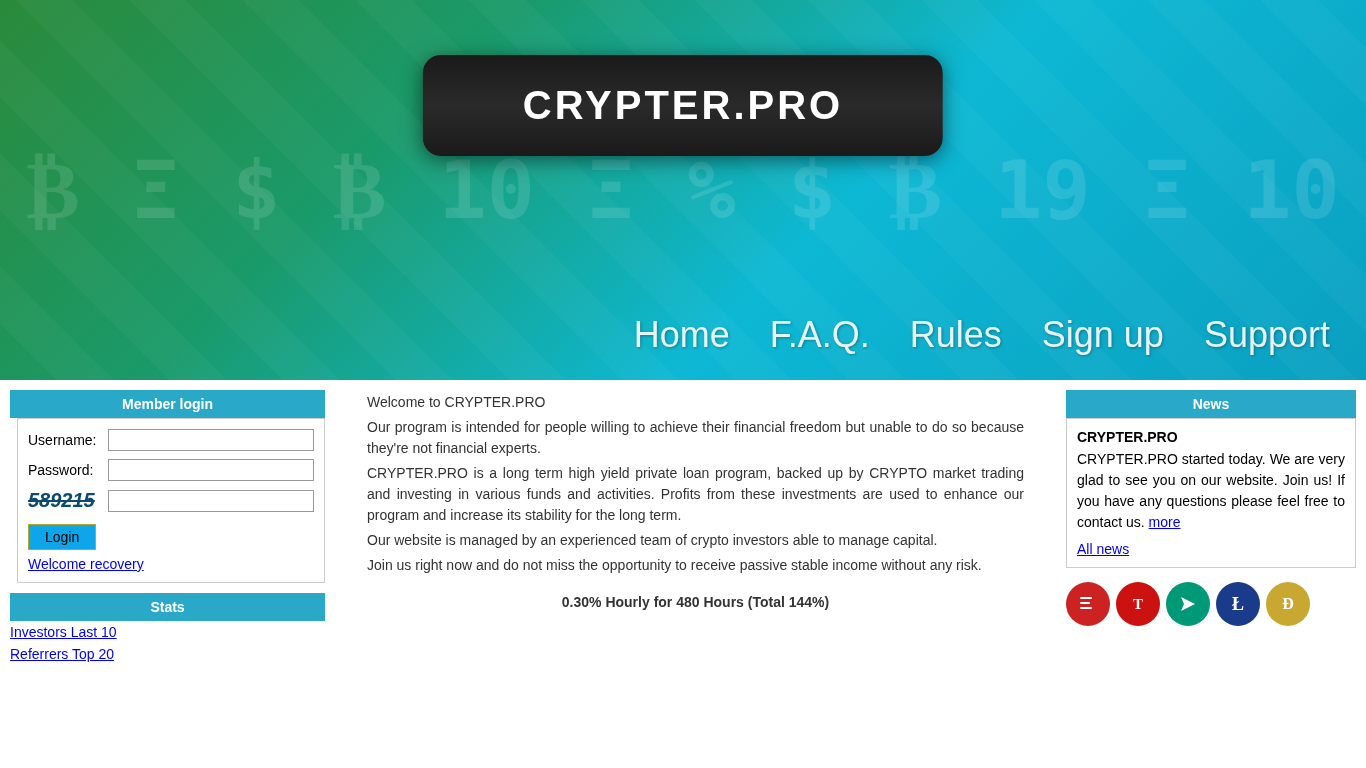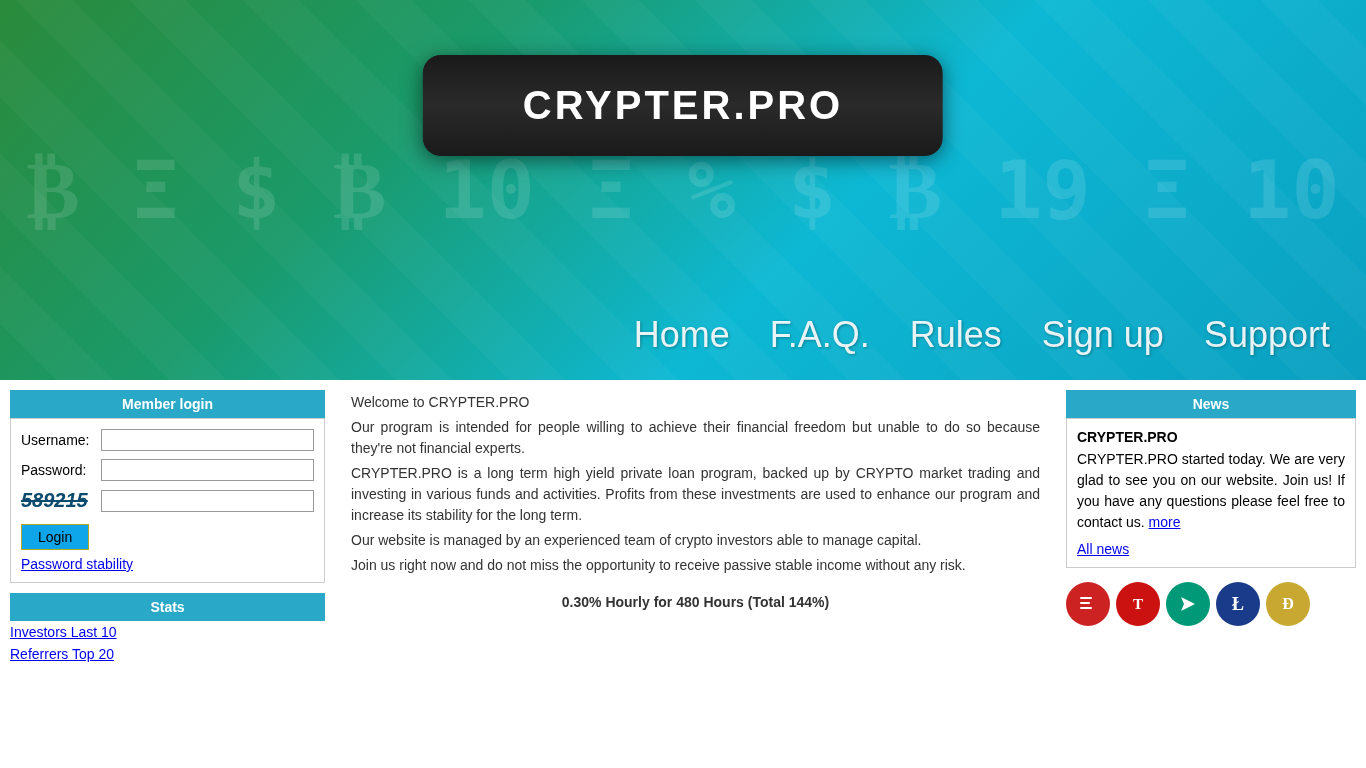--- a/index.html
+++ b/index.html
@@ -76,21 +76,21 @@
       font-size: 36px;
       font-weight: 300;
       cursor: pointer;
       padding: 10px 20px;
       text-shadow: 1px 1px 3px rgba(0,0,0,0.3);
     }
 
     
     #main {
       display: flex;
-      gap: 0;
+      gap: 16px;
       padding: 0;
       background: #fff;
     }
 
     
     #sidebar {
       width: 335px;
       min-width: 335px;
       padding: 10px;
       background: #fff;
@@ -101,20 +101,21 @@
       color: #fff;
       font-weight: bold;
       text-align: center;
       padding: 6px 0;
       font-size: 14px;
     }
 
     .login-form {
       border: 1px solid #ccc;
       padding: 10px;
+      margin-left: 7px;
     }
     .form-row {
       display: flex;
       align-items: center;
       margin-bottom: 8px;
     }
     .form-label {
       width: 80px;
       font-weight: normal;
       font-size: 14px;
@@ -313,21 +314,21 @@
         <span class="form-label">Password:</span>
         <input type="password" class="form-input" style="">
       </div>
       <div class="form-row">
         <span class="captcha-text">589215</span>
         <input type="text" class="form-input" style="">
       </div>
       <div>
         <button class="login-btn">Login</button>
       </div>
-      <a class="password-recovery-link">Password stability</a>
+      <a class="password-recovery-link">Welcome recovery</a>
     </div>
 
     <div class="stats-section">
       <div class="sidebar-section-header">Stats</div>
       <a class="stats-link">Investors Last 10</a>
       <a class="stats-link">Referrers Top 20</a>
     </div>
 
   </div>
 

